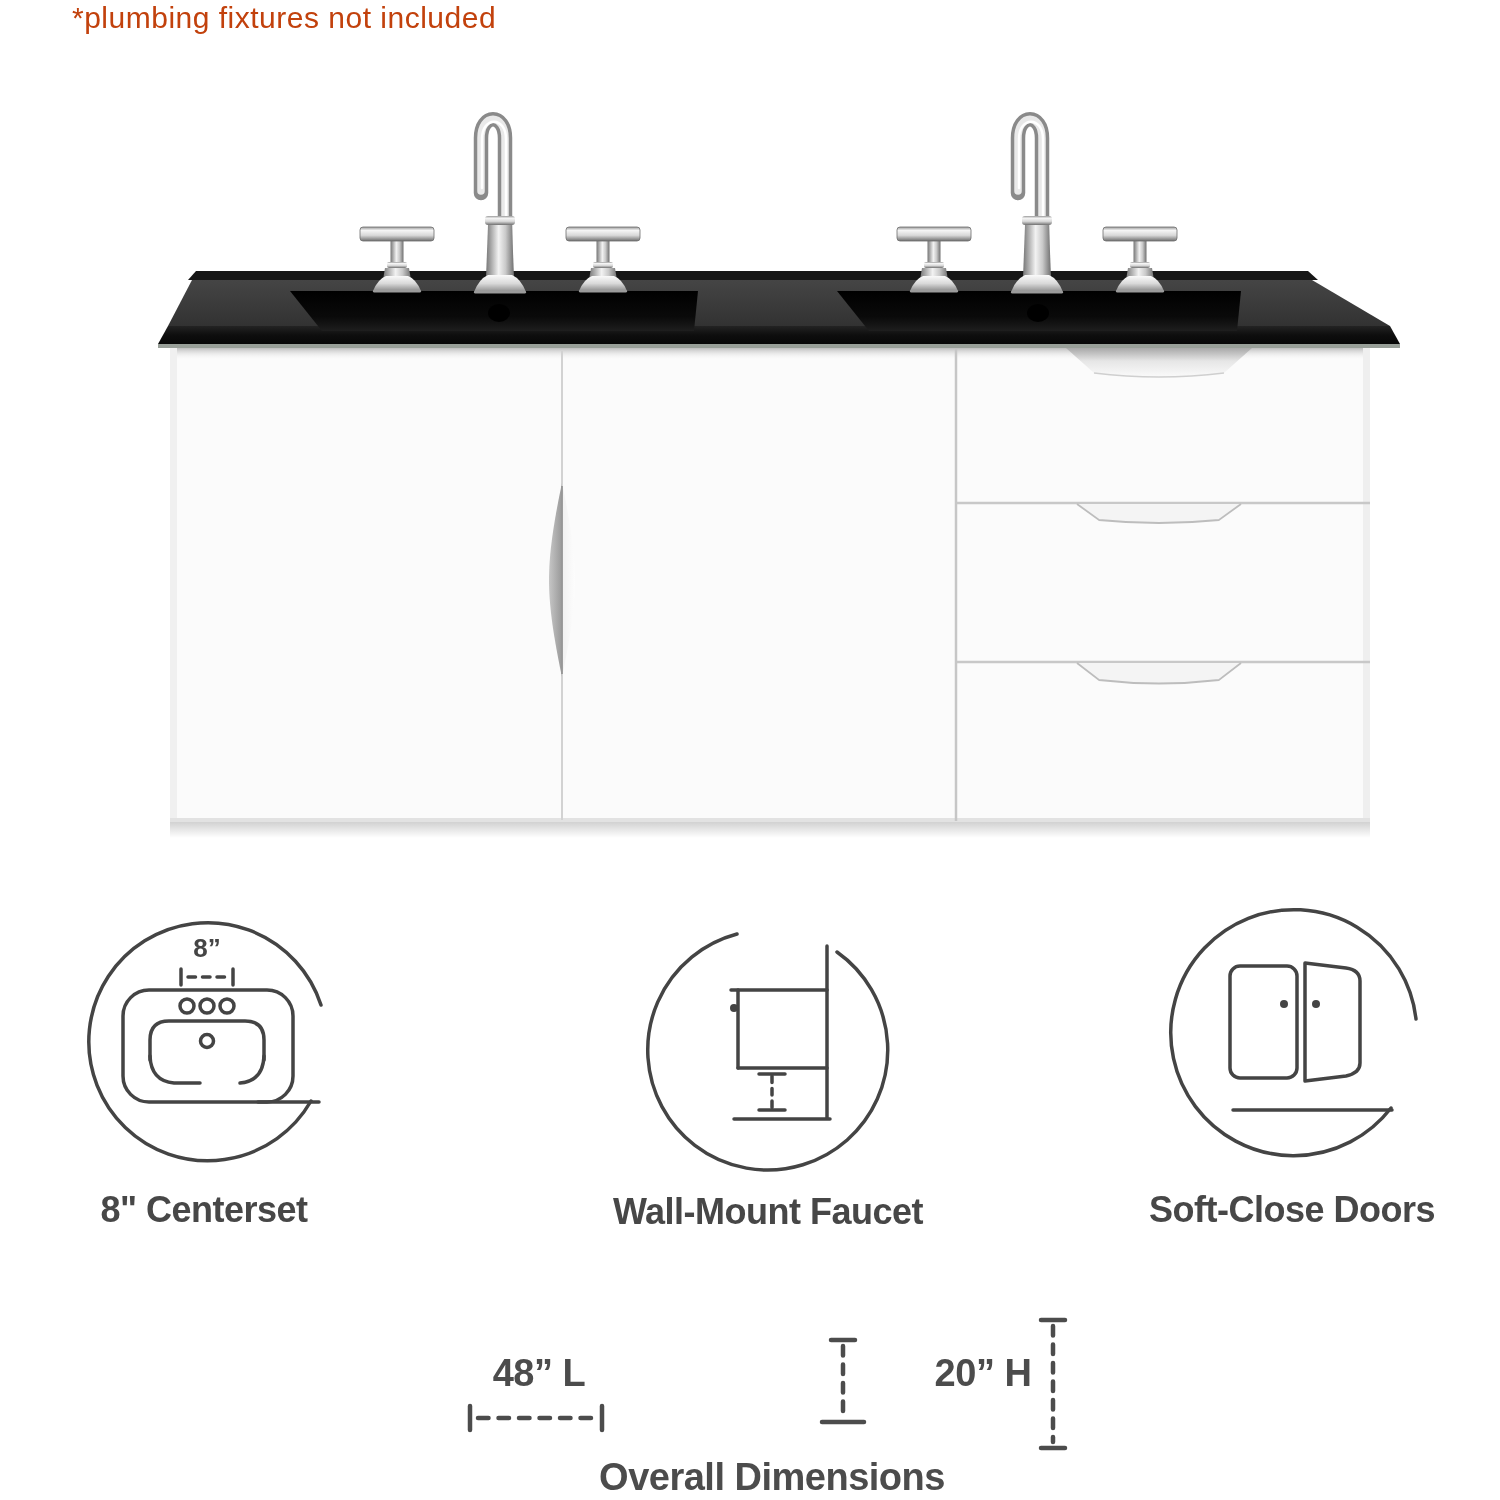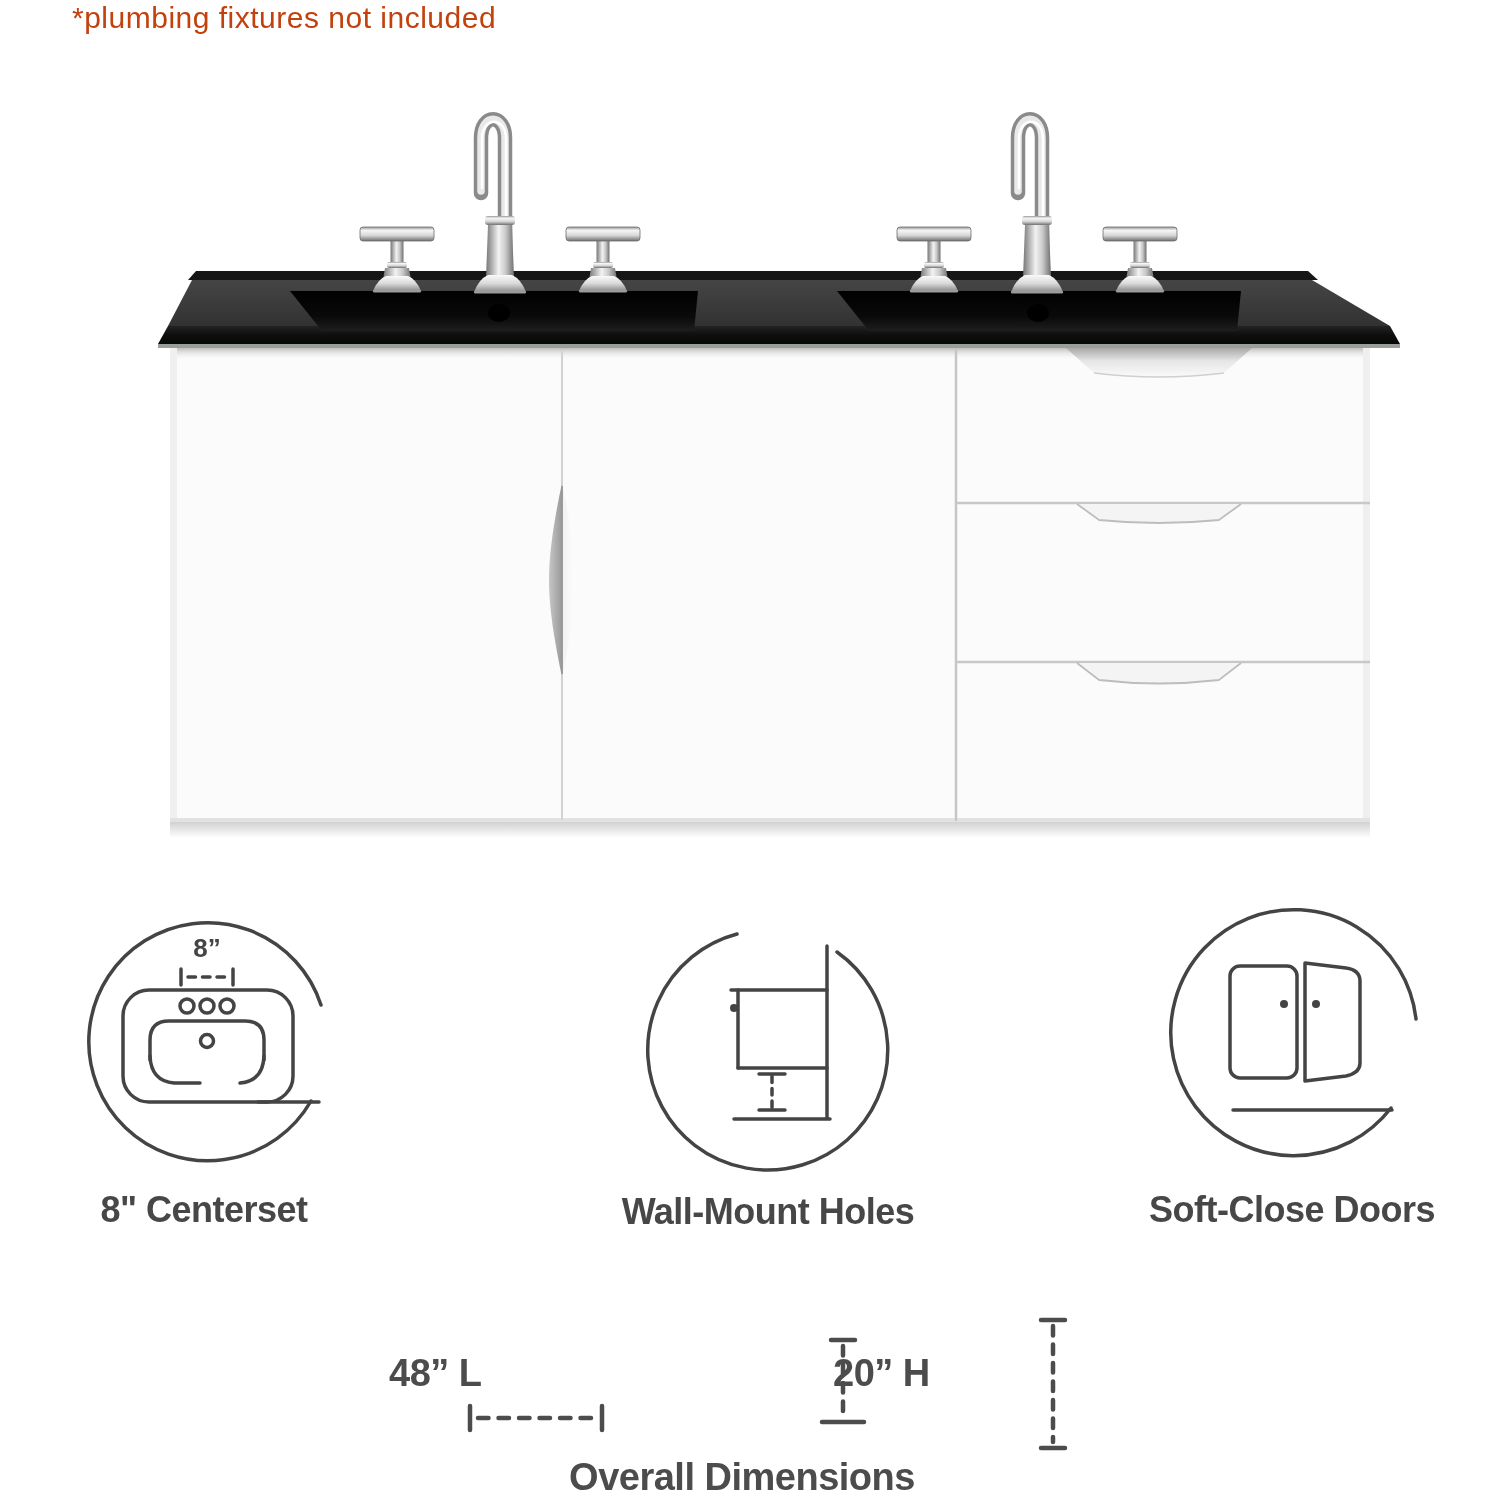--- a/index.html
+++ b/index.html
@@ -8,25 +8,25 @@
     font-family:"Liberation Sans", sans-serif;
   }
   .canvas svg{position:absolute;left:0;top:0;}
   .txt{position:absolute;color:#4a4a4a;line-height:1.15;}
   .note{left:72px;top:1px;width:600px;font-size:30px;font-weight:400;color:#c2410c;letter-spacing:0.5px;}
   .feat{font-size:36px;font-weight:700;text-align:center;letter-spacing:-0.5px;color:#474747;}
   .feat1a{left:29px;top:1189px;width:350px;}
   .feat1b{left:29px;top:1235px;width:350px;}
   .feat2{left:543px;top:1191px;width:450px;}
   .feat3{left:1067px;top:1189px;width:450px;}
-  .dim{font-size:38px;font-weight:700;letter-spacing:-0.5px;color:#4c4c4c;}
+  .dim{font-size:38px;font-weight:700;text-align:center;letter-spacing:-0.5px;color:#4c4c4c;}
   .dimL{left:389px;top:1352px;width:300px;}
   .dimD{left:608px;top:1352px;width:300px;}
   .dimH{left:833px;top:1352px;width:300px;}
-  .dimTitle{left:492px;top:1456px;width:500px;font-size:38px;font-weight:700;text-align:center;letter-spacing:-0.5px;color:#4c4c4c;}
+  .dimTitle{left:522px;top:1456px;width:500px;font-size:38px;font-weight:700;text-align:center;letter-spacing:-0.5px;color:#4c4c4c;}
   .measure8{left:157px;top:934px;width:100px;font-size:26px;font-weight:700;text-align:center;color:#454545;}
 </style>
 </head>
 <body>
 
 <div class="canvas">
 
   <svg width="1500" height="1500" viewBox="0 0 1500 1500">
     <defs>
       <linearGradient id="metalV" x1="0" y1="0" x2="0" y2="1">
@@ -219,19 +219,19 @@
         <path d="M 1041,1448 H 1065"></path>
       </g>
     </g>
   </svg>
 
   <div class="txt note">*plumbing fixtures not included</div>
 
   <div class="txt measure8">8”</div>
 
   <div class="txt feat feat1a">8" Centerset</div>
-  <div class="txt feat feat2">Wall-Mount Holes</div>
+  <div class="txt feat feat2">Wall-Mount Faucet</div>
   <div class="txt feat feat3">Soft-Close Doors</div>
 
   <div class="txt dim dimL">48” L</div>
   <div class="txt dim dimH">20” H</div>
   <div class="txt dimTitle">Overall Dimensions</div>
 </div>
 
 </body></html>

